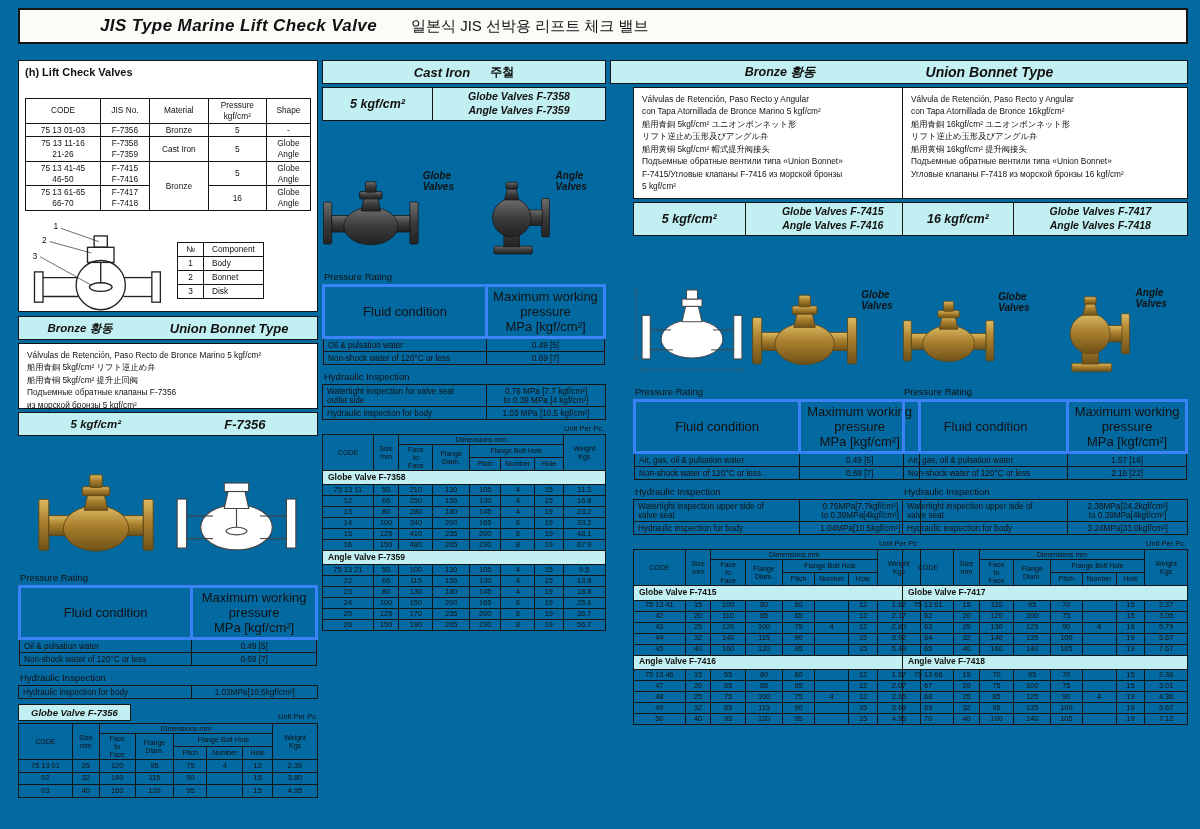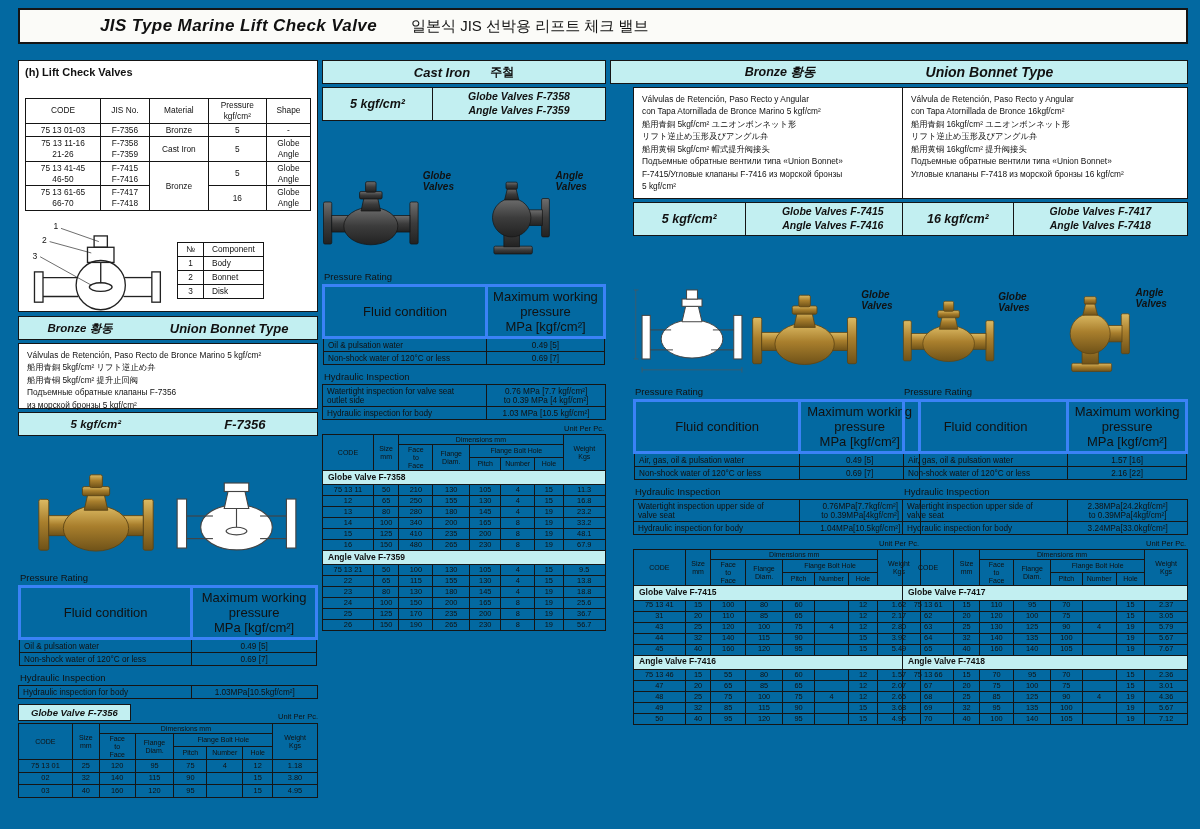--- a/index.html
+++ b/index.html
@@ -332,21 +332,21 @@
       </thead>
       <tbody>
           <tr>
             <td>75 13 01</td>
             <td>25</td>
             <td>120</td>
             <td>95</td>
             <td>75</td>
             <td>4</td>
             <td>12</td>
-            <td>1.18</td>
+            <td>2.39</td>
           </tr>
           <tr>
             <td>02</td>
             <td>32</td>
             <td>140</td>
             <td>115</td>
             <td>90</td>
             <td></td>
             <td>15</td>
             <td>3.80</td>
@@ -751,21 +751,21 @@
             <td>75 13 41</td>
             <td>15</td>
             <td>100</td>
             <td>80</td>
             <td>60</td>
             <td></td>
             <td>12</td>
             <td>1.62</td>
           </tr>
           <tr>
-            <td>31</td>
+            <td>42</td>
             <td>20</td>
             <td>110</td>
             <td>85</td>
             <td>65</td>
             <td></td>
             <td>12</td>
             <td>2.17</td>
           </tr>
           <tr>
             <td>43</td>

